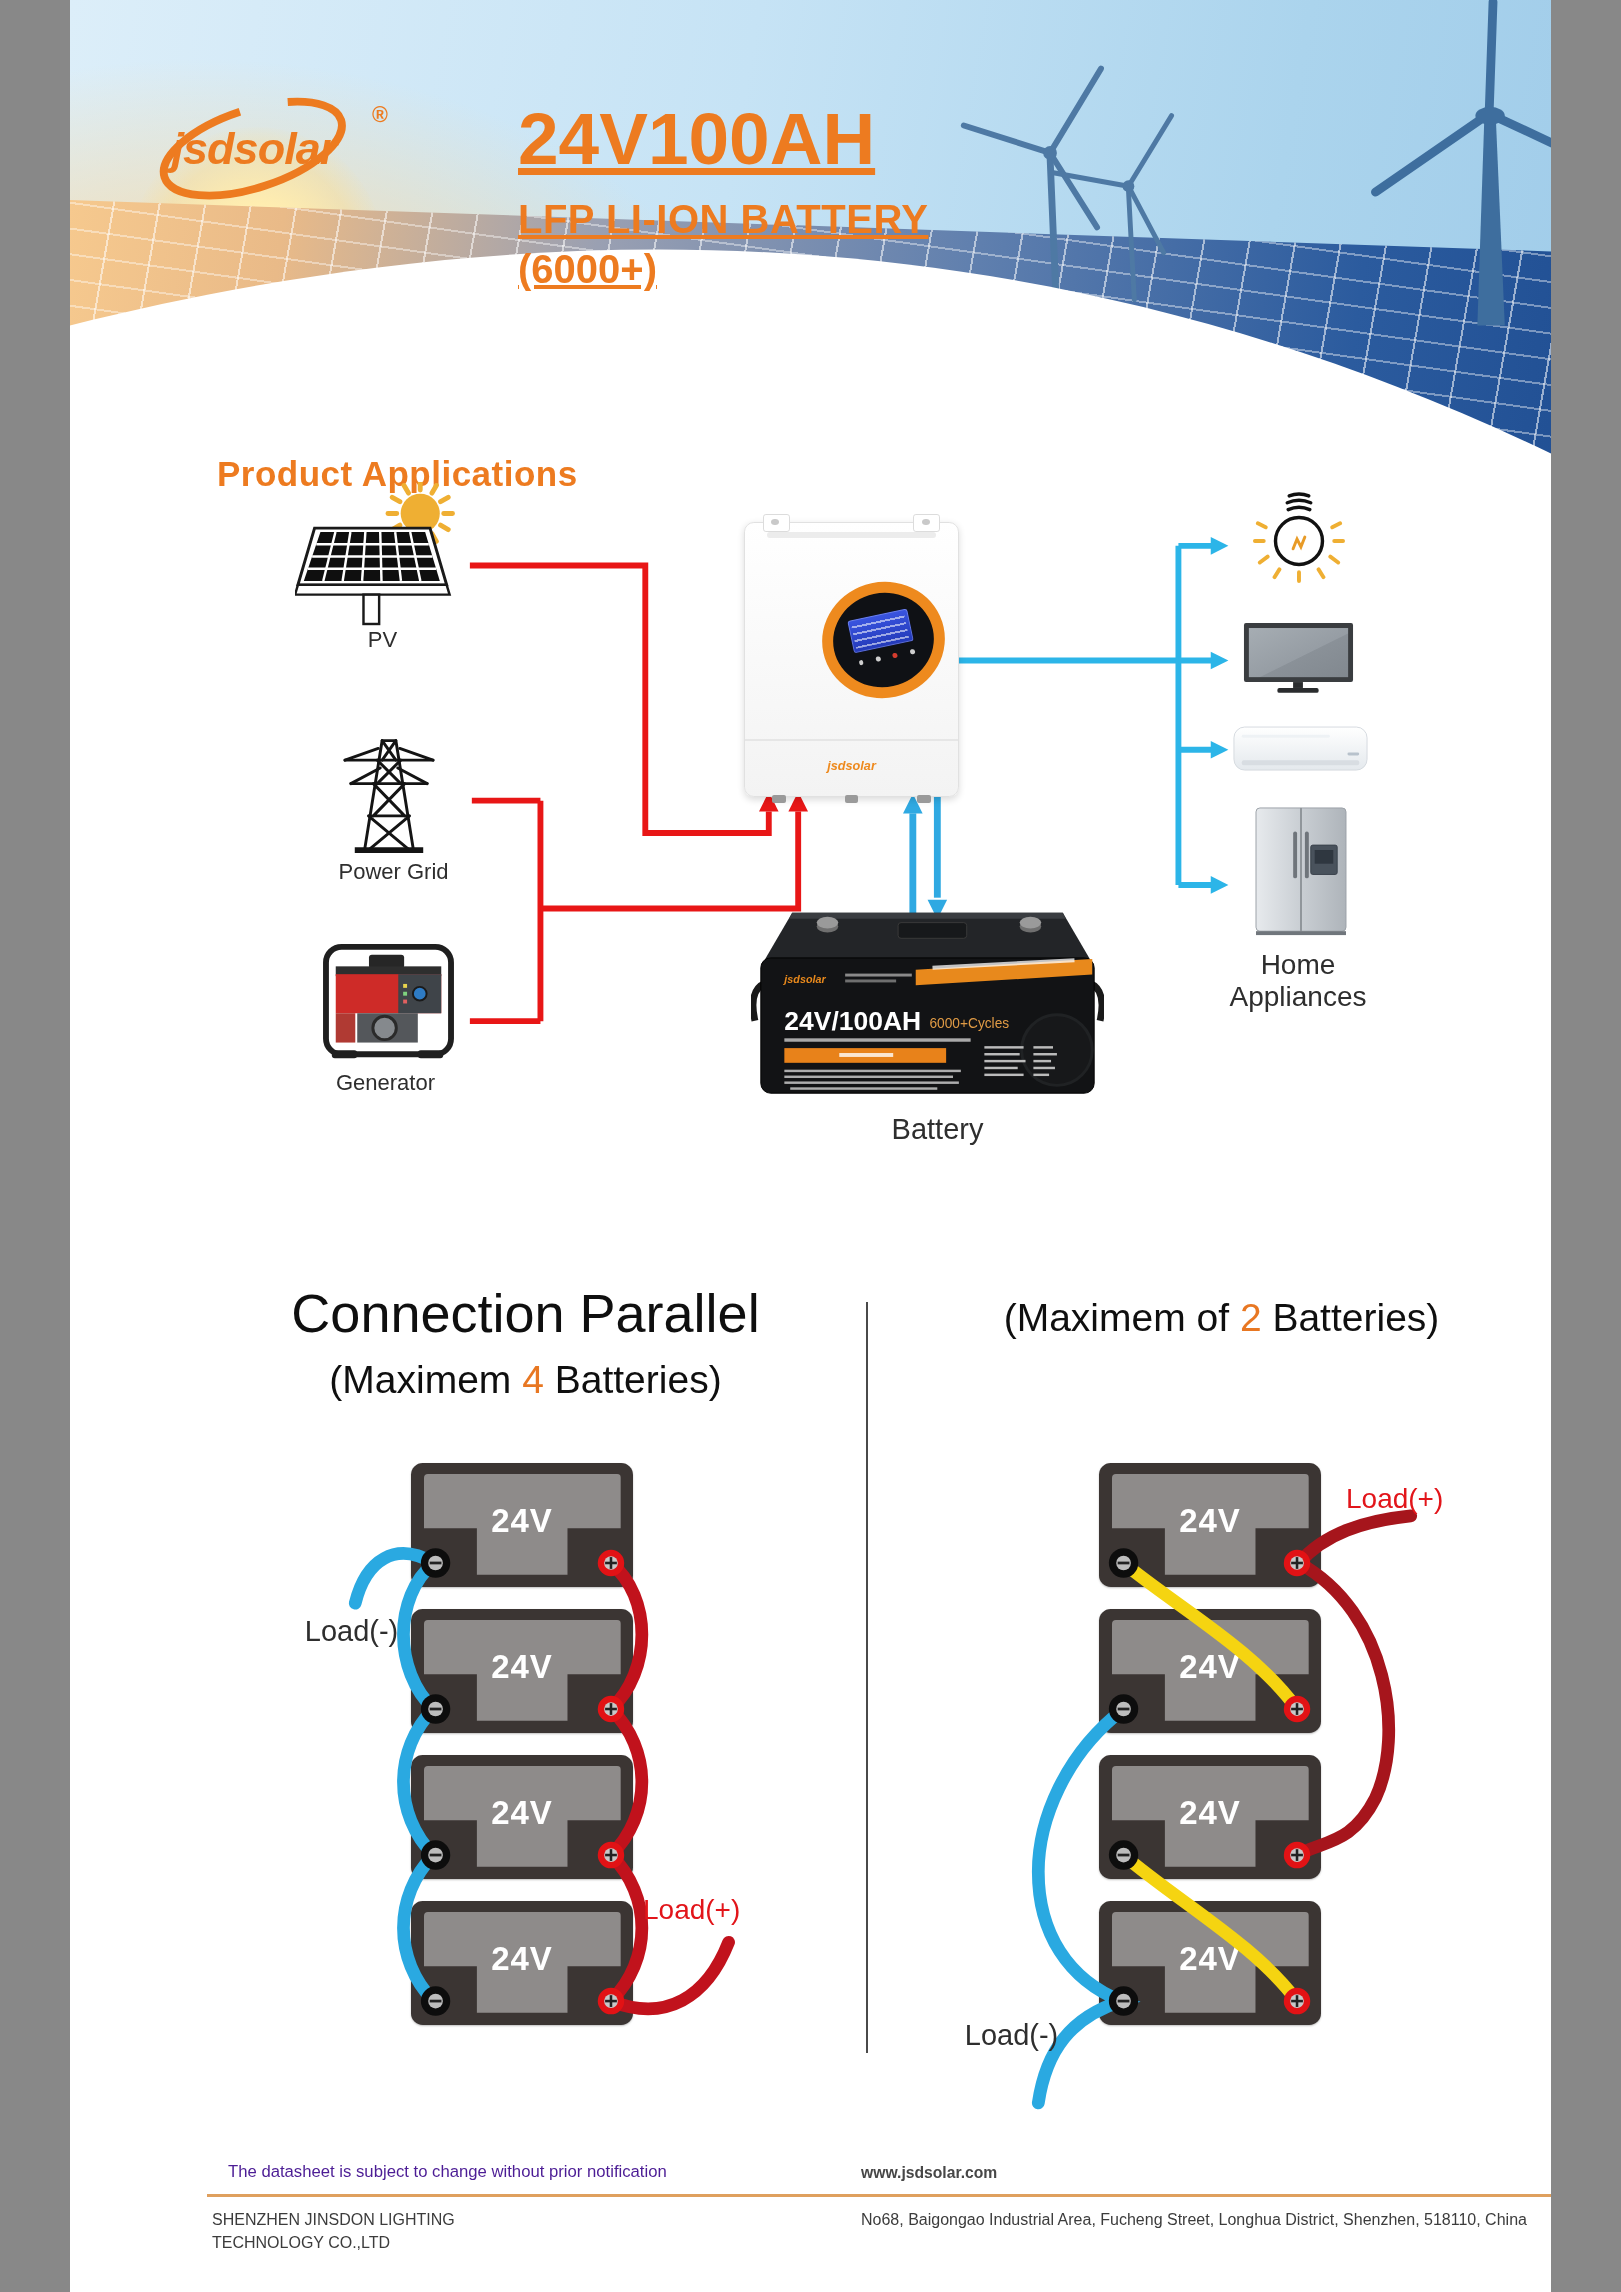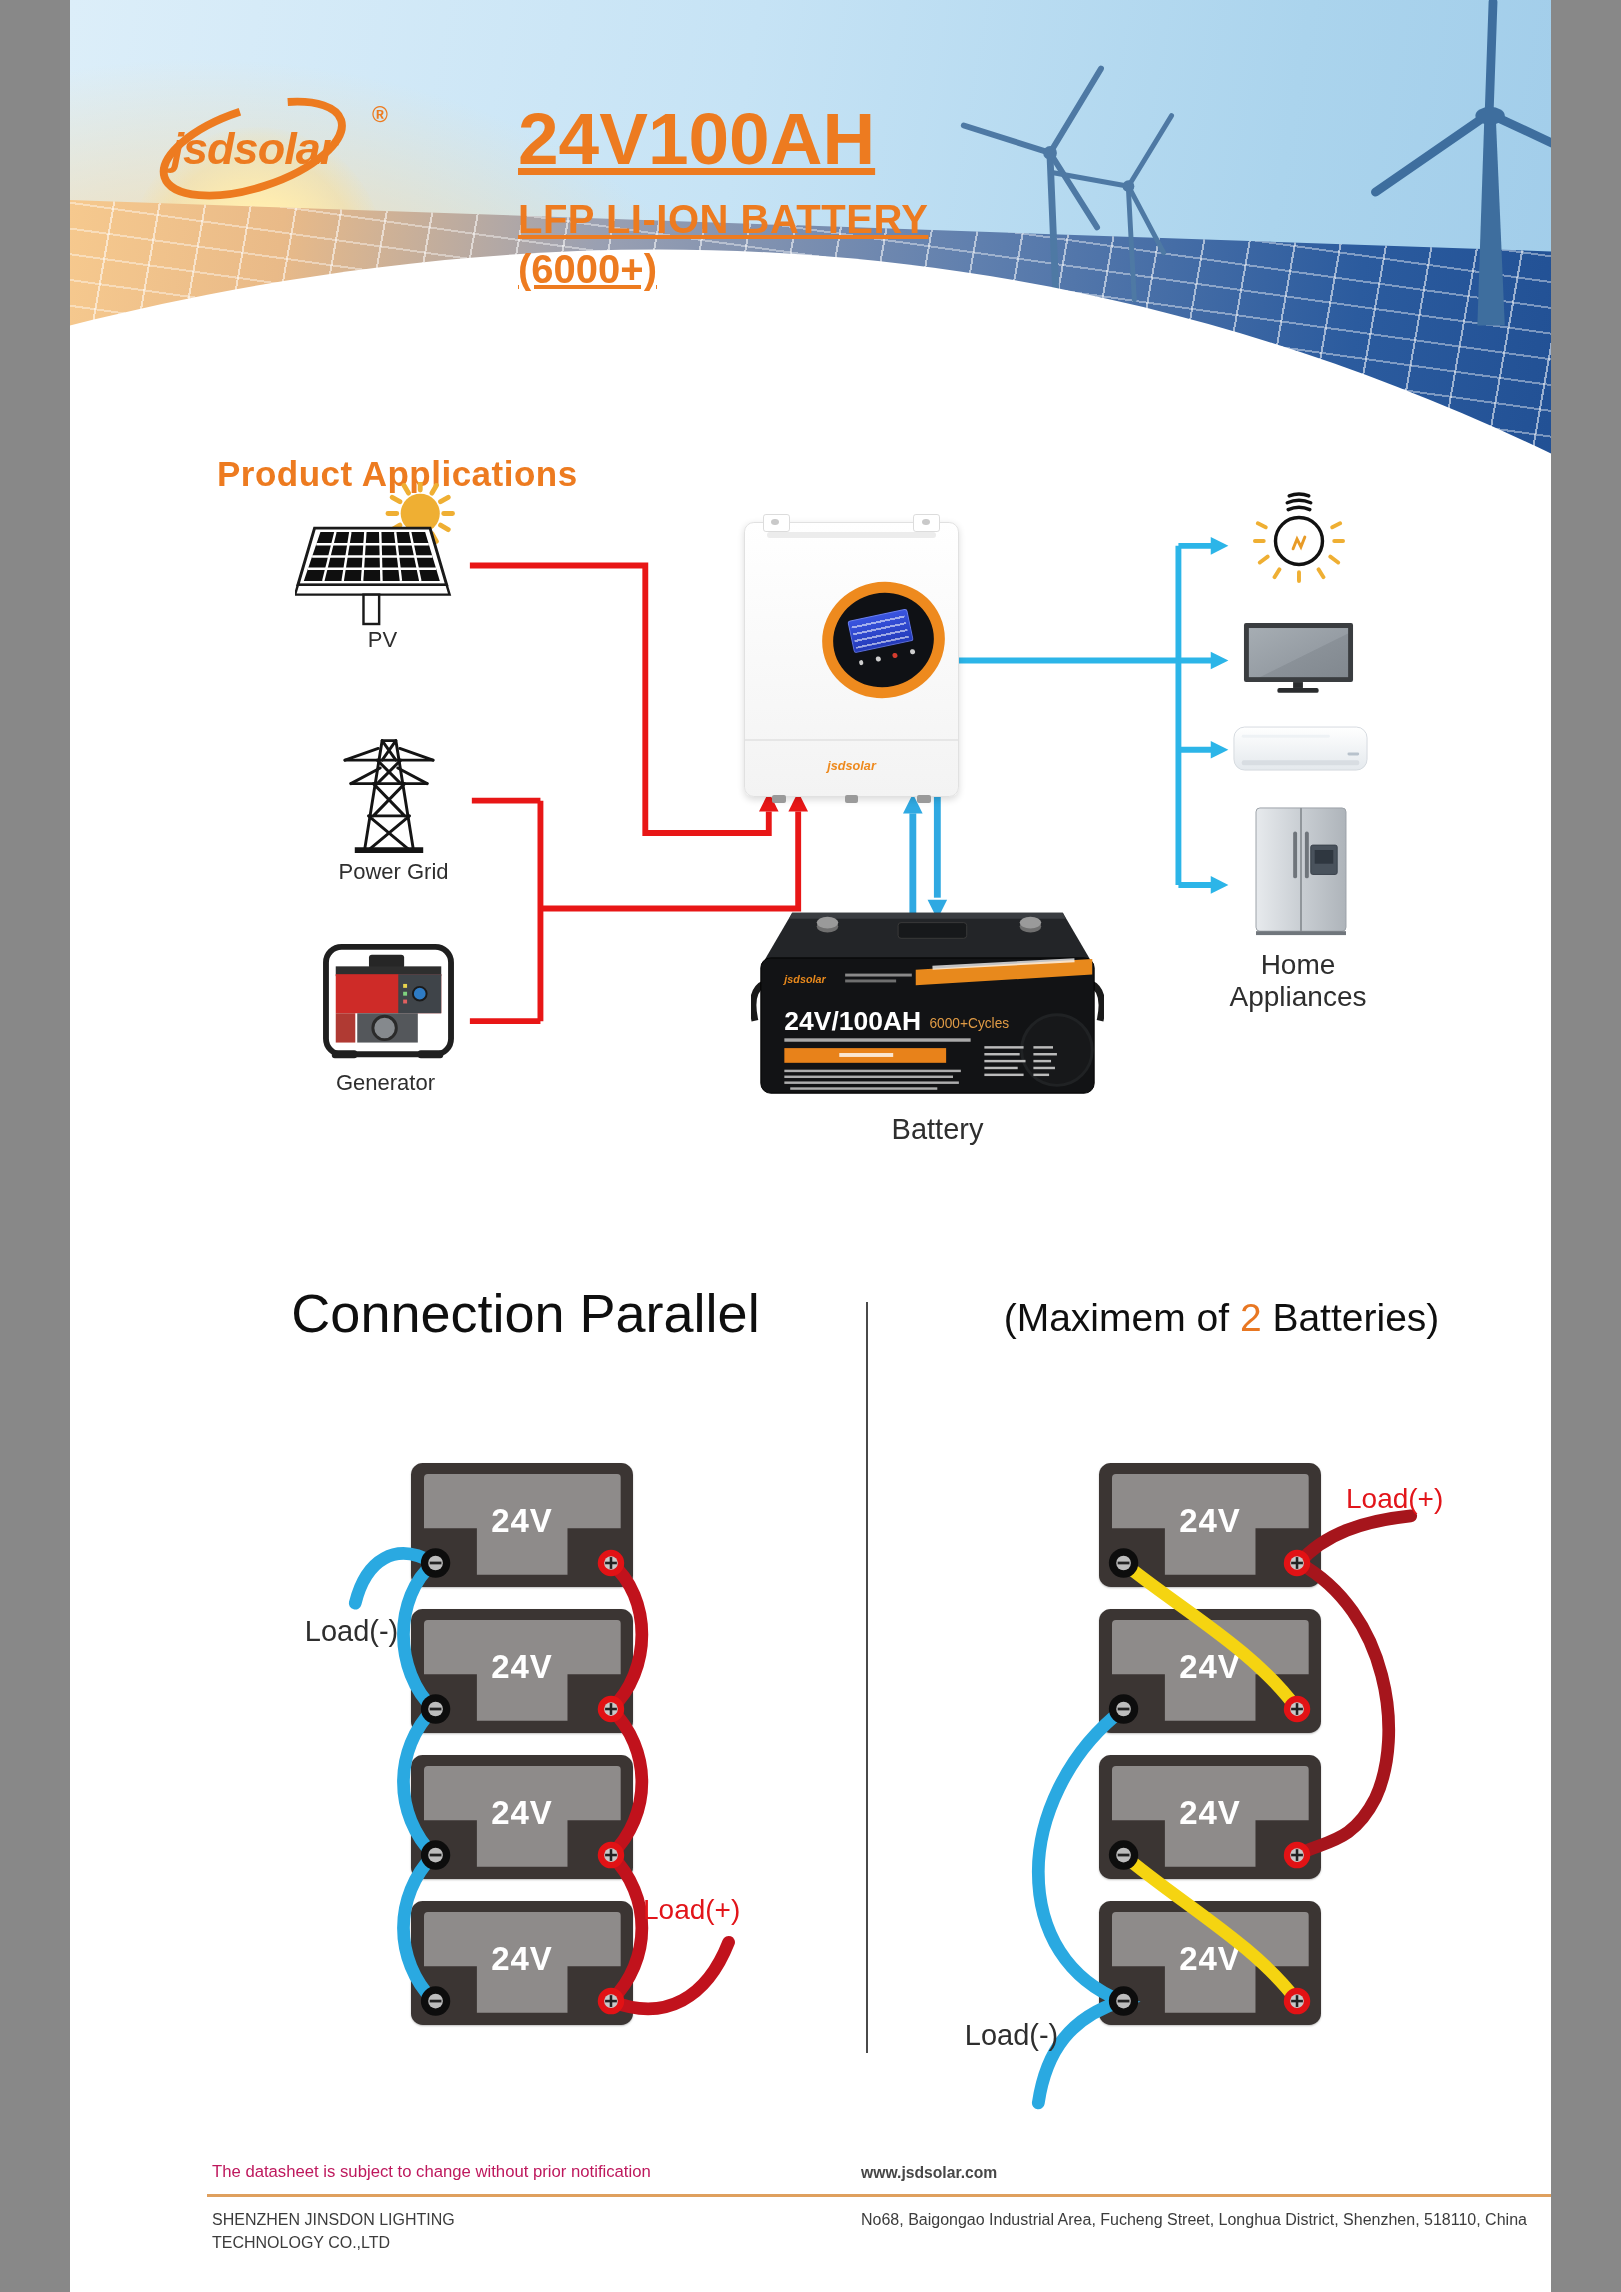--- a/index.html
+++ b/index.html
@@ -70,21 +70,21 @@
   .divider{position:absolute;left:796px;top:1302px;width:2px;height:751px;background:#4A4A4A;}
 
   .bat{position:absolute;width:222px;height:124px;background:#3B3533;border-radius:11.8px;box-shadow:0 1px 2px rgba(0,0,0,.25);}
   .bat-inner{position:absolute;left:12.7px;top:10.8px;width:197px;height:101px;background:#8E8B8A;border-radius:3.9px;
     clip-path:polygon(0 0,100% 0,100% 54%,73% 54%,73% 100%,27% 100%,27% 54%,0 54%);}
   .bat-v{position:absolute;left:0;top:39px;width:100%;text-align:center;font-size:33px;font-weight:700;
     color:#FFFFFF;letter-spacing:1px;}
   .conn-lines{position:absolute;left:0;top:1411px;pointer-events:none;}
 
   
-  .foot-note{position:absolute;left:142px;top:2162px;font-size:16.7px;color:#be185d;}
+  .foot-note{position:absolute;left:158px;top:2162px;font-size:16.7px;color:#4c1d95;}
   .foot-site{position:absolute;left:791px;top:2164px;font-size:15.7px;color:#474747;font-weight:700;}
   .foot-rule{position:absolute;left:137px;top:2194px;width:1404px;height:2.9px;background:#DFA05E;}
   .foot-co{position:absolute;left:142px;top:2209px;font-size:16px;color:#3C3C3C;line-height:22.5px;}
   .foot-addr{position:absolute;left:791px;top:2211px;font-size:16px;color:#3C3C3C;}
 </style>
 </head>
 <body>
 
 <div class="page">
 
@@ -354,20 +354,21 @@
     <rect x="44" y="26" width="4" height="48" rx="2" fill="#6F757B"></rect>
     <rect x="56" y="26" width="4" height="48" rx="2" fill="#6F757B"></rect>
     <rect x="62" y="40" width="27" height="30" rx="2" fill="#49525C" stroke="#3A424C"></rect>
     <rect x="66" y="45" width="19" height="14" fill="#2F3740"></rect>
     <rect x="6" y="128" width="92" height="4" fill="#70767C"></rect>
   </svg>
   <div class="lbl" style="left:1130px;top:949px;width:196px;font-size:28px">Home Appliances</div>
 
   <div class="conn-wrap" style="left:132px;top:1282px;width:647px">
     <div class="conn-title">Connection Parallel</div>
+    <div class="conn-sub"><span>(Maximem </span><span class="hl">4</span><span> Batteries)</span></div>
   </div>
   <div class="conn-wrap" style="left:833px;top:1282px;width:637px">
     <div class="conn-sub"><span>(Maximem of </span><span class="hl">2</span><span> Batteries)</span></div>
   </div>
   <div class="divider"></div>
 
   <div class="bat" style="left:341px;top:1463px">
     <div class="bat-inner"></div>
       <div class="bat-v">24V</div>
     </div>

